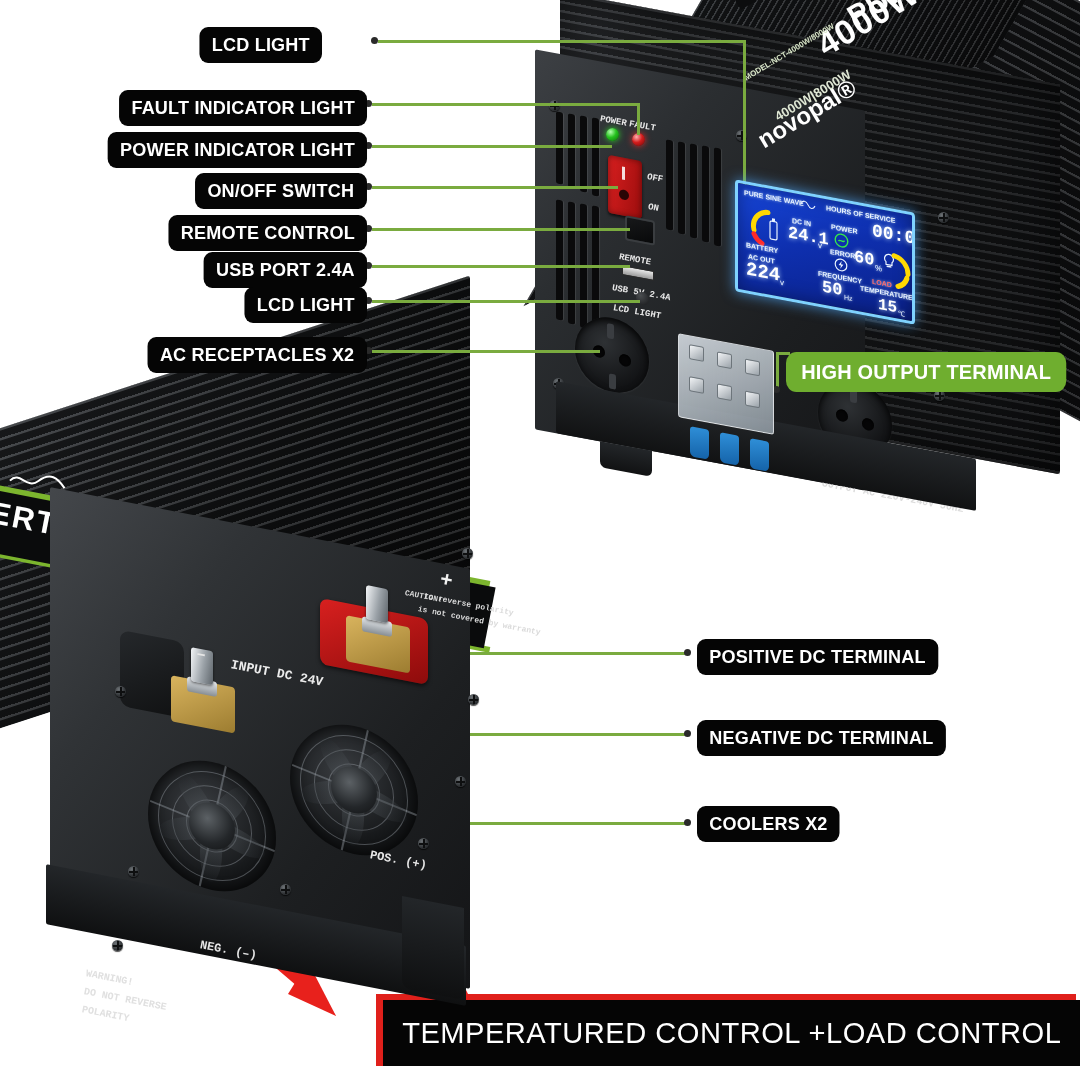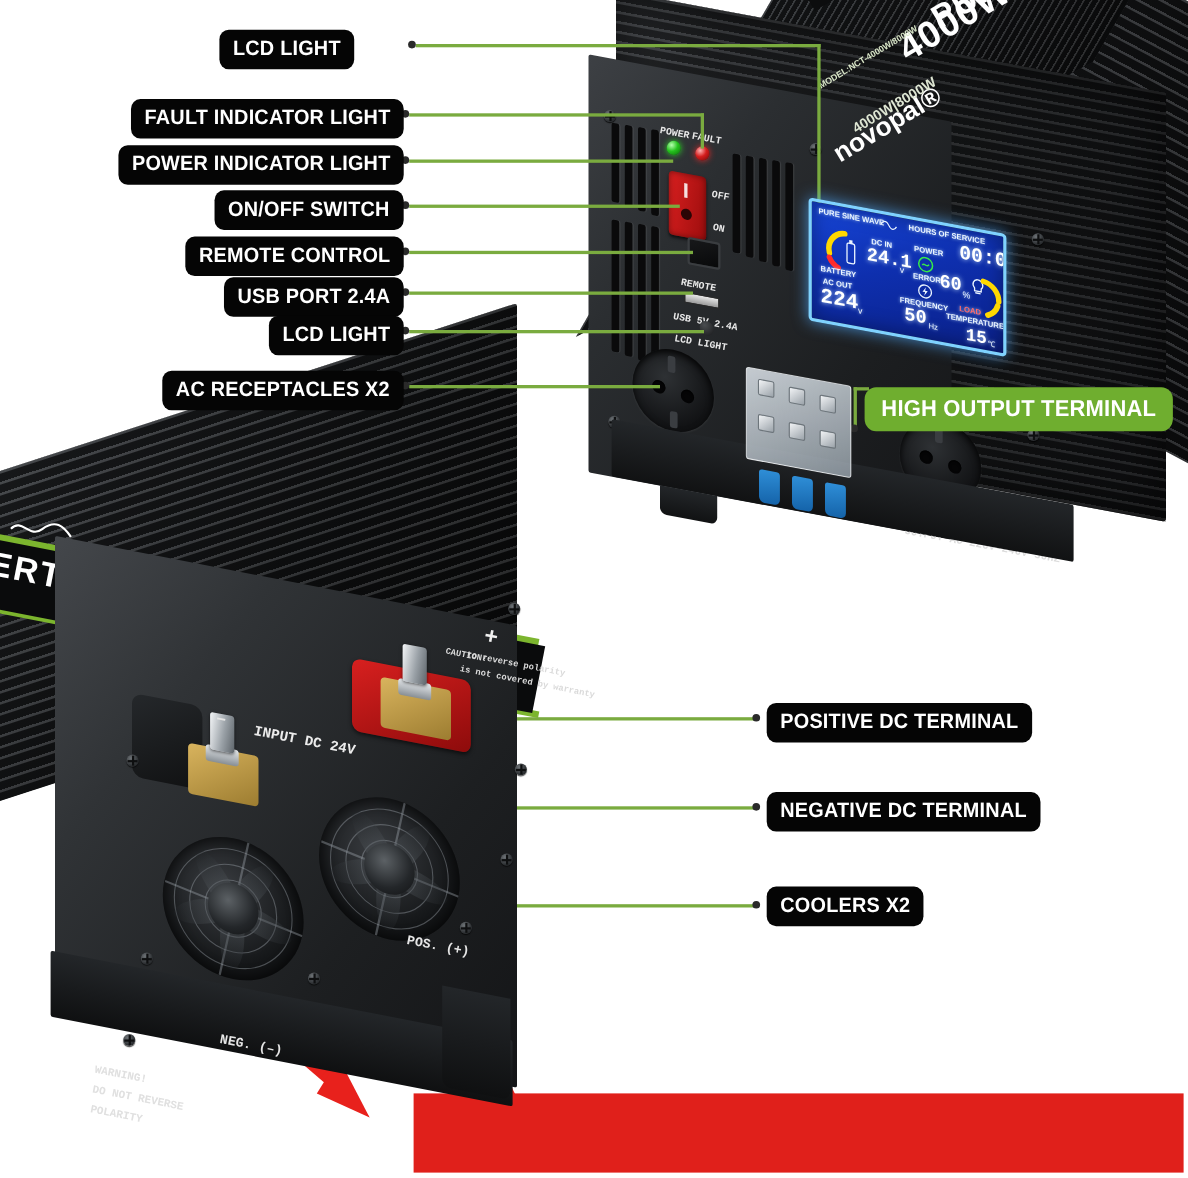--- a/index.html
+++ b/index.html
@@ -763,14 +763,17 @@
 
   <div class="pill green" style="left:786px; top:352px;">HIGH OUTPUT TERMINAL</div>
 
   <div class="pill" style="left:697px; top:639px;">POSITIVE DC TERMINAL</div>
 
   <div class="pill" style="left:697px; top:720px;">NEGATIVE DC TERMINAL</div>
 
   <div class="pill" style="left:697px; top:806px;">COOLERS X2</div>
 
   <div class="banner-shadow"></div>
+  <div class="banner">
+    <span>TEMPERATURED CONTROL +LOAD CONTROL</span>
+  </div>
 
 </div>
 
 </body></html>

